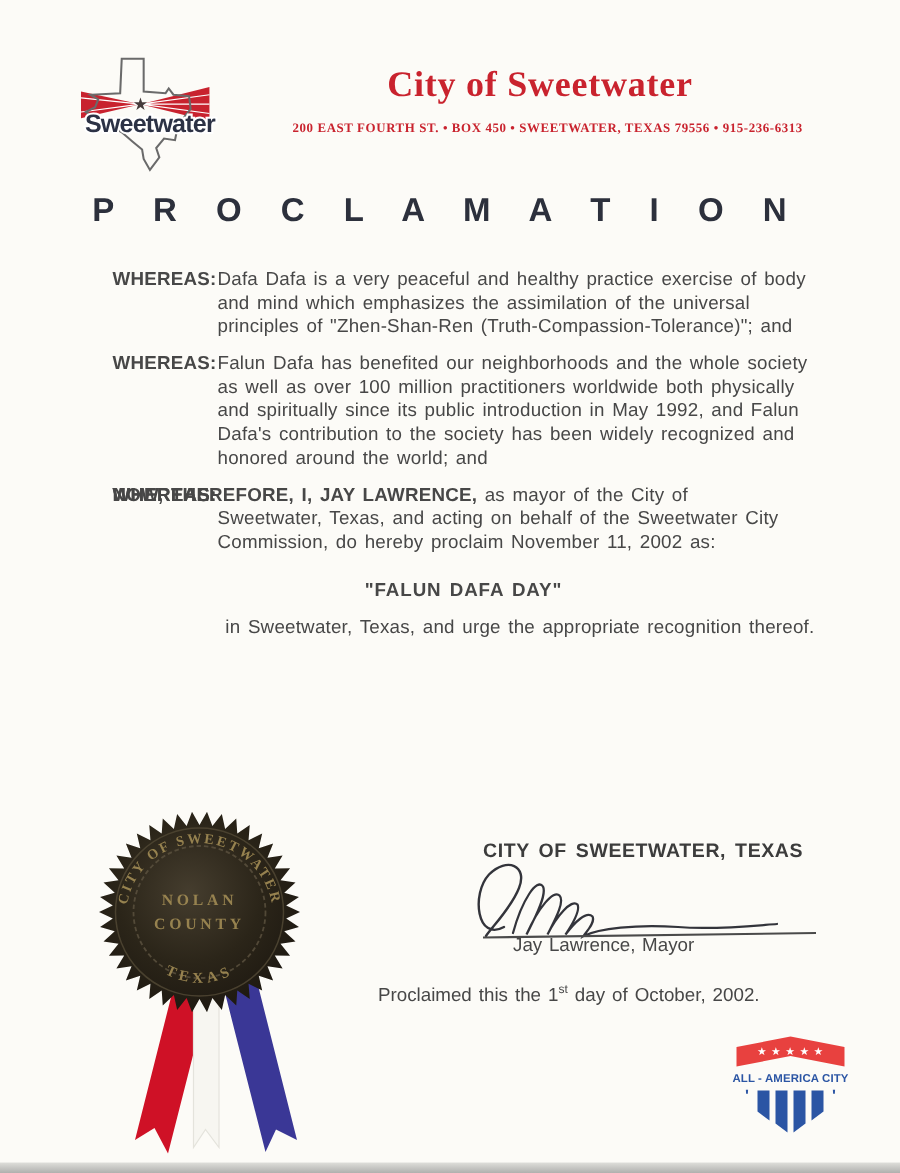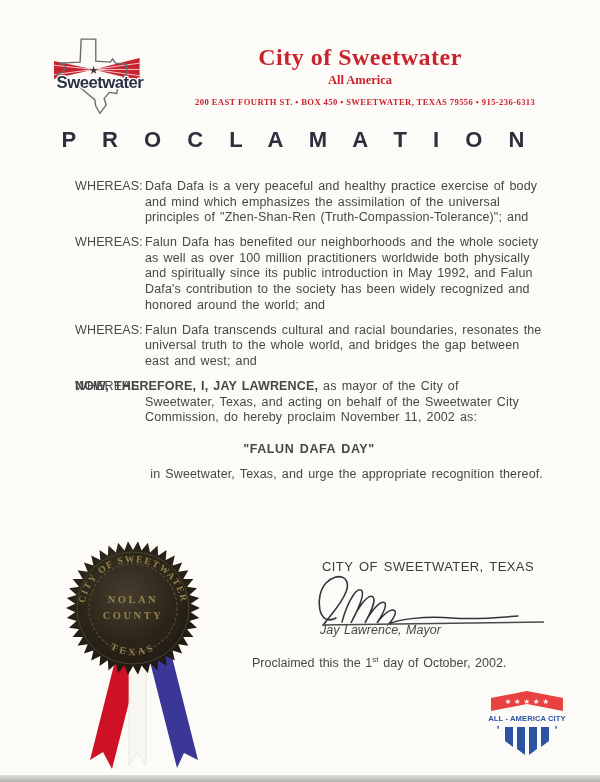--- a/index.html
+++ b/index.html
@@ -17,34 +17,34 @@
   .hdr-addr{font-family:"Liberation Serif",serif;font-weight:bold;font-size:8.6px;margin-top:9px;letter-spacing:.4px;white-space:nowrap;}
 
   
   .doc-title{position:absolute;left:0;width:596px;top:127px;text-align:center;
        font-size:22px;font-weight:bold;letter-spacing:10px;color:#2c303c;}
 
   
   .body-col{position:absolute;left:75px;top:179px;width:468px;
        font-size:12.5px;line-height:15.6px;color:#474747;word-spacing:1.4px;letter-spacing:.15px;}
   .para{position:relative;padding-left:70px;margin:0 0 9.5px 0;}
-  .para .lbl{position:absolute;left:0;top:0;font-weight:normal;text-align:right;}
+  .para .lbl{position:absolute;left:0;top:0;font-weight:bold;text-align:right;}
   .para-run{padding-left:70px;text-indent:-70px;margin:3px 16px 0 0;}
   .para-run .lead{font-weight:bold;}
   .day-line{margin-top:16px;text-align:center;font-weight:bold;letter-spacing:.6px;}
   .closing-line{margin-top:10px;padding-left:70px;text-align:right;}
 
   
   .seal{position:absolute;left:56px;top:541px;width:178px;height:241px;}
 
   
-  .sig-org{position:absolute;left:322px;top:559px;font-size:13px;font-weight:normal;
+  .sig-org{position:absolute;left:322px;top:559px;font-size:13px;font-weight:bold;
        letter-spacing:.4px;color:#3c3c3c;word-spacing:2px;white-space:nowrap;}
   .sig-scribble{position:absolute;left:312px;top:572px;width:240px;height:58px;}
-  .sig-name{position:absolute;left:320px;top:623px;font-size:12.5px;color:#474747;word-spacing:1px;font-style:italic;}
+  .sig-name{position:absolute;left:342px;top:623px;font-size:12.5px;color:#474747;word-spacing:1px;}
 
   
   .dateline{position:absolute;left:252px;top:655px;font-size:12.5px;color:#474747;word-spacing:1.2px;text-align:right;}
   .dateline sup{font-size:8px;}
 
   
   .aac{position:absolute;left:486px;top:689px;width:82px;height:86px;}
 </style>
 </head>
 <body>
@@ -55,38 +55,36 @@
     <polygon points="38,32 0,24 0,41" fill="#c8222e"></polygon>
     <polygon points="38,32 82,21 82,43" fill="#c8222e"></polygon>
     <path d="M38,32 L0,28 M38,32 L0,37 M38,32 L82,26 M38,32 L82,32 M38,32 L82,38" stroke="#fff" stroke-width="0.7"></path>
     <path d="M26,3 L40,3 L40,24 L54,25 L56,22 L59,26 L69,27 L70,35 L66,40 L67,46 L61,50 L60,55 L53,54 L48,60 L50,66 L44,74 L40,67 L39,61 L33,56 L26,50 L18,45 L10,41 L3,37 L9,34 L11,29 L6,26 L25,25 Z" fill="none" stroke="#6a6a6a" stroke-width="1.3"></path>
     <text x="38" y="36" font-size="11" fill="#463b3b" text-anchor="middle">★</text>
     <text x="44" y="50" text-anchor="middle" font-family="Liberation Sans, sans-serif" font-weight="bold" font-size="16" fill="#2c3245" stroke="#ffffff" stroke-width="2.6" paint-order="stroke" letter-spacing="-0.5">Sweetwater</text>
   </svg>
 
   <div class="hdr">
     <div class="hdr-title">City of Sweetwater</div>
-    <div class="hdr-sub">All America</div>
     <div class="hdr-addr">200 EAST FOURTH ST.  •  BOX 450  •  SWEETWATER, TEXAS 79556  •  915-236-6313</div>
   </div>
 
   <div class="doc-title">P R O C L A M A T I O N</div>
 
   <div class="body-col">
     <p class="para">
       <span class="lbl">WHEREAS:</span>
       <span>Dafa Dafa is a very peaceful and healthy practice exercise of body and mind which emphasizes the assimilation of the universal principles of "Zhen-Shan-Ren (Truth-Compassion-Tolerance)"; and</span>
     </p>
     <p class="para">
       <span class="lbl">WHEREAS:</span>
       <span>Falun Dafa has benefited our neighborhoods and the whole society as well as over 100 million practitioners worldwide both physically and spiritually since its public introduction in May 1992, and Falun Dafa's contribution to the society has been widely recognized and honored around the world; and</span>
     </p>
     <p class="para">
       <span class="lbl">WHEREAS:</span>
-      <span>Falun Dafa transcends cultural and racial boundaries, resonates the universal truth to the whole world, and bridges the gap between east and west; and</span>
     </p>
     <p class="para">
       <span class="lbl">WHEREAS:</span>
     </p>
     <p class="para-run">
       <span class="lead">NOW, THEREFORE, I, JAY LAWRENCE,</span><span> as mayor of the City of Sweetwater, Texas, and acting on behalf of the Sweetwater City Commission, do hereby proclaim November 11, 2002 as:</span>
     </p>
     <div class="day-line">"FALUN DAFA DAY"</div>
     <div class="closing-line">in Sweetwater, Texas, and urge the appropriate recognition thereof.</div>
   </div>

